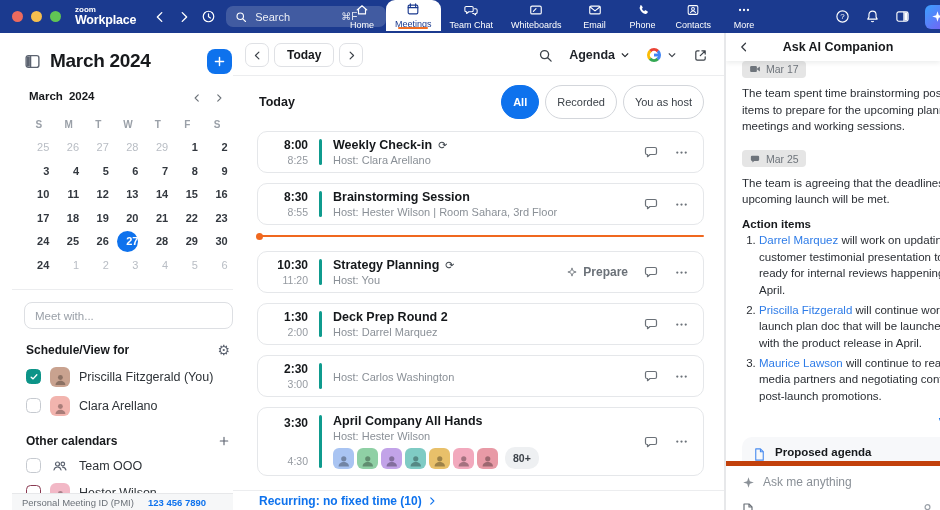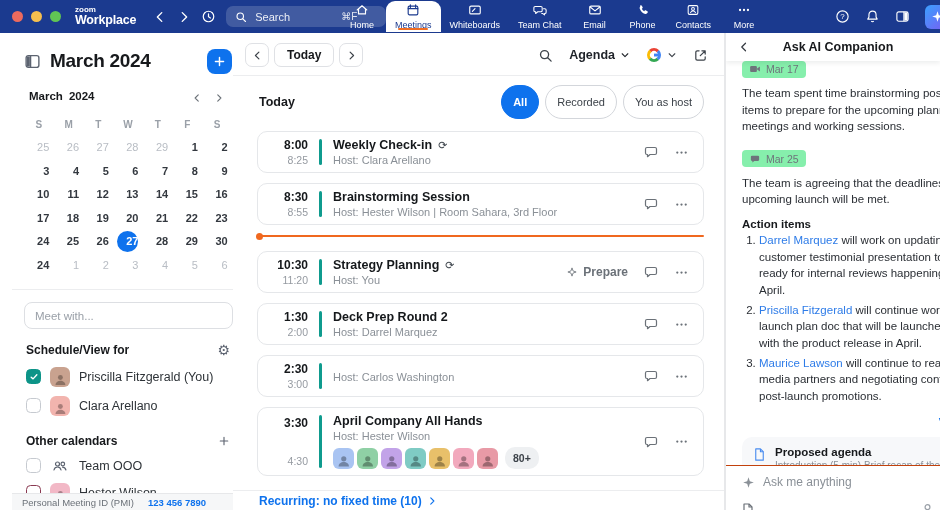--- a/index.html
+++ b/index.html
@@ -14,21 +14,21 @@
   .lights span{width:11px;height:11px;border-radius:50%;}
   .lt-r{background:#EC6A5E;}.lt-y{background:#F5BF4F;}.lt-g{background:#61C554;}
   .brand{display:flex;flex-direction:column;line-height:1.05;margin-right:12px;}
   .brand .b1{font-size:8px;font-weight:700;}
   .brand .b2{font-size:12.5px;font-weight:700;letter-spacing:-.2px;}
   .navbtn{background:none;border:none;color:#fff;width:24px;height:24px;display:flex;align-items:center;justify-content:center;padding:0;}
   .searchbox{display:flex;align-items:center;gap:6px;background:rgba(255,255,255,.17);border-radius:7px;height:21px;padding:0 9px;margin-left:6px;width:142px;}
   .searchbox input{background:none;border:none;outline:none;color:#fff;font-size:11px;width:78px;}
   .searchbox input::placeholder{color:rgba(255,255,255,.9);}
   .kbd{font-size:10px;color:rgba(255,255,255,.85);}
-  .tabs{position:absolute;left:338px;top:0;height:33px;display:flex;align-items:center;}
+  .tabs{position:absolute;left:338px;top:0;height:33px;display:flex;align-items:flex-start;}
   .tab{height:33px;min-width:48px;padding:0 9px;display:flex;flex-direction:column;align-items:center;justify-content:center;gap:3px;font-size:9px;color:#fff;box-sizing:border-box;}
   .tab svg{width:14px;height:14px;}
   .tab.active{background:#fff;color:#1B3A8F;border-radius:9px 9px 0 0;height:31px;position:relative;}
   .tabind{position:absolute;bottom:2px;left:50%;transform:translateX(-50%);width:30px;height:2px;background:#F26D21;border-radius:1px;}
   .navright{margin-left:auto;display:flex;align-items:center;gap:15px;}
   .navright svg{width:15px;height:15px;}
   .aitile{width:24px;height:24px;border-radius:6px;background:linear-gradient(135deg,#3AA0FF,#7B5BF2);display:flex;align-items:center;justify-content:center;margin-right:-9px;flex-shrink:0;}
   .aitile svg{width:13px;height:13px;}
 
   
@@ -104,37 +104,37 @@
   .m-foot{position:absolute;bottom:0;left:0;width:100%;height:20px;border-top:1px solid #ECEDEF;display:flex;align-items:center;gap:5px;padding-left:26px;background:#fff;box-sizing:border-box;z-index:3;}
   .m-foot a{color:#0E72ED;font-size:12px;font-weight:700;text-decoration:none;}
   .m-foot svg{color:#0E72ED;}
 
   
   .ai{position:absolute;top:33px;left:725px;width:215px;bottom:0;background:#fff;border-left:1px solid #E7E8EA;overflow:hidden;box-sizing:border-box;}
   .ai-head{position:relative;z-index:2;height:28px;background:#fff;display:flex;align-items:center;box-shadow:0 2px 5px rgba(16,20,30,.08);}
   .ai-head .back{background:none;border:none;color:#33383F;padding:0 4px 0 12px;display:flex;}
   .ai-head h3{flex:1;text-align:center;font-size:12.5px;margin:0;color:#17191C;padding-right:18px;}
   .ai-body{position:relative;z-index:1;padding-left:16px;width:270px;box-sizing:border-box;}
-  .badge{display:inline-flex;align-items:center;gap:5px;background:#86efac;border-radius:4px;padding:2.5px 7px;font-size:10.5px;color:#6E747B;margin:9px 0 1px;}
+  .badge{display:inline-flex;align-items:center;gap:5px;background:#e5e5e5;border-radius:4px;padding:2.5px 7px;font-size:10.5px;color:#6E747B;margin:9px 0 1px;}
   .badge svg{width:12px;height:12px;}
   .badge.first{margin-top:-5px;}
   .ai-body p{font-size:11.5px;color:#2A2E34;line-height:1.45;margin:6px 0;width:254px;}
   .ai-body h4{font-size:11.5px;margin:10px 0 2px;color:#17191C;}
   .ai-body ol{margin:2px 0 0;padding-left:17px;font-size:11.5px;line-height:1.45;color:#2A2E34;width:240px;}
   .ai-body ol li{margin-bottom:3px;}
   .ai-body a{color:#2E7CE8;text-decoration:none;}
   .vm{width:254px;text-align:right;margin:7px 0;}
   .vm a{color:#0E72ED;font-weight:700;font-size:11.5px;}
   .gcard{width:254px;background:#F7F8FA;border-radius:10px;padding:9px 10px;display:flex;flex-direction:column;gap:10px;box-sizing:border-box;}
   .gitem{display:flex;gap:8px;align-items:flex-start;}
   .gitem svg{width:15px;height:15px;flex-shrink:0;margin-top:1px;}
   .gitem .gt{min-width:0;max-width:205px;}
   .gitem b{display:block;font-size:11.5px;color:#17191C;}
   .gitem span{display:block;font-size:10px;color:#8A9097;white-space:nowrap;overflow:hidden;margin-top:2px;}
-  .ai-foot{position:absolute;bottom:0;left:0;width:100%;height:44px;background:#fff;border-top:1px solid #c2410c;z-index:3;}
+  .ai-foot{position:absolute;bottom:0;left:0;width:100%;height:44px;background:#fff;border-top:5px solid #c2410c;z-index:3;}
   .ask{display:flex;gap:8px;align-items:center;color:#8A9097;font-size:12px;padding:9px 0 0 16px;}
   .ask svg{width:13px;height:13px;}
   .afile{position:absolute;left:14px;bottom:-8px;color:#6B7178;}
   .amention{position:absolute;left:194px;bottom:-7px;color:#9AA0A8;}
 </style>
 </head>
 <body>
 
 <header class="nav">
   <div class="lights">
@@ -181,32 +181,32 @@
     </div>
     <div class="tab active">
       <svg viewBox="0 0 16 16" fill="none" stroke="currentColor" stroke-width="1.3" stroke-linecap="round">
           <rect x="2.5" y="3.5" width="11" height="10" rx="1.5"></rect>
           <path d="M5 2v3M11 2v3M2.5 6.5h11"></path>
         </svg>
       <span>Meetings</span>
       <span class="tabind"></span>
     </div>
     <div class="tab">
+      <svg viewBox="0 0 16 16" fill="none" stroke="currentColor" stroke-width="1.2" stroke-linecap="round" stroke-linejoin="round">
+          <path d="M2.5 4h6.5a1.5 1.5 0 0 1 1.5 1.5v3A1.5 1.5 0 0 1 9 10H5.5L3 12v-2h-.5A1.5 1.5 0 0 1 1 8.5v-3A1.5 1.5 0 0 1 2.5 4z"></path>
+          <path d="M12 6.5h1.5A1.5 1.5 0 0 1 15 8v2.5a1.5 1.5 0 0 1-1.5 1.5h-.3v1.6L11 12h-1"></path>
+        </svg>
+      <span>Team Chat</span>
+    </div>
+    <div class="tab">
       <svg viewBox="0 0 16 16" fill="none" stroke="currentColor" stroke-width="1.3" stroke-linecap="round">
           <rect x="2" y="3.5" width="12" height="9" rx="1.5"></rect>
           <path d="M5 9.5 8 6.5"></path>
         </svg>
       <span>Whiteboards</span>
-    </div>
-    <div class="tab">
-      <svg viewBox="0 0 16 16" fill="none" stroke="currentColor" stroke-width="1.2" stroke-linecap="round" stroke-linejoin="round">
-          <path d="M2.5 4h6.5a1.5 1.5 0 0 1 1.5 1.5v3A1.5 1.5 0 0 1 9 10H5.5L3 12v-2h-.5A1.5 1.5 0 0 1 1 8.5v-3A1.5 1.5 0 0 1 2.5 4z"></path>
-          <path d="M12 6.5h1.5A1.5 1.5 0 0 1 15 8v2.5a1.5 1.5 0 0 1-1.5 1.5h-.3v1.6L11 12h-1"></path>
-        </svg>
-      <span>Team Chat</span>
     </div>
     <div class="tab">
       <svg viewBox="0 0 16 16" fill="none" stroke="currentColor" stroke-width="1.3" stroke-linecap="round" stroke-linejoin="round">
           <rect x="2" y="3.5" width="12" height="9" rx="1.5"></rect>
           <path d="M2.5 4.5 8 9l5.5-4.5"></path>
         </svg>
       <span>Email</span>
     </div>
     <div class="tab">
       <svg viewBox="0 0 16 16">

